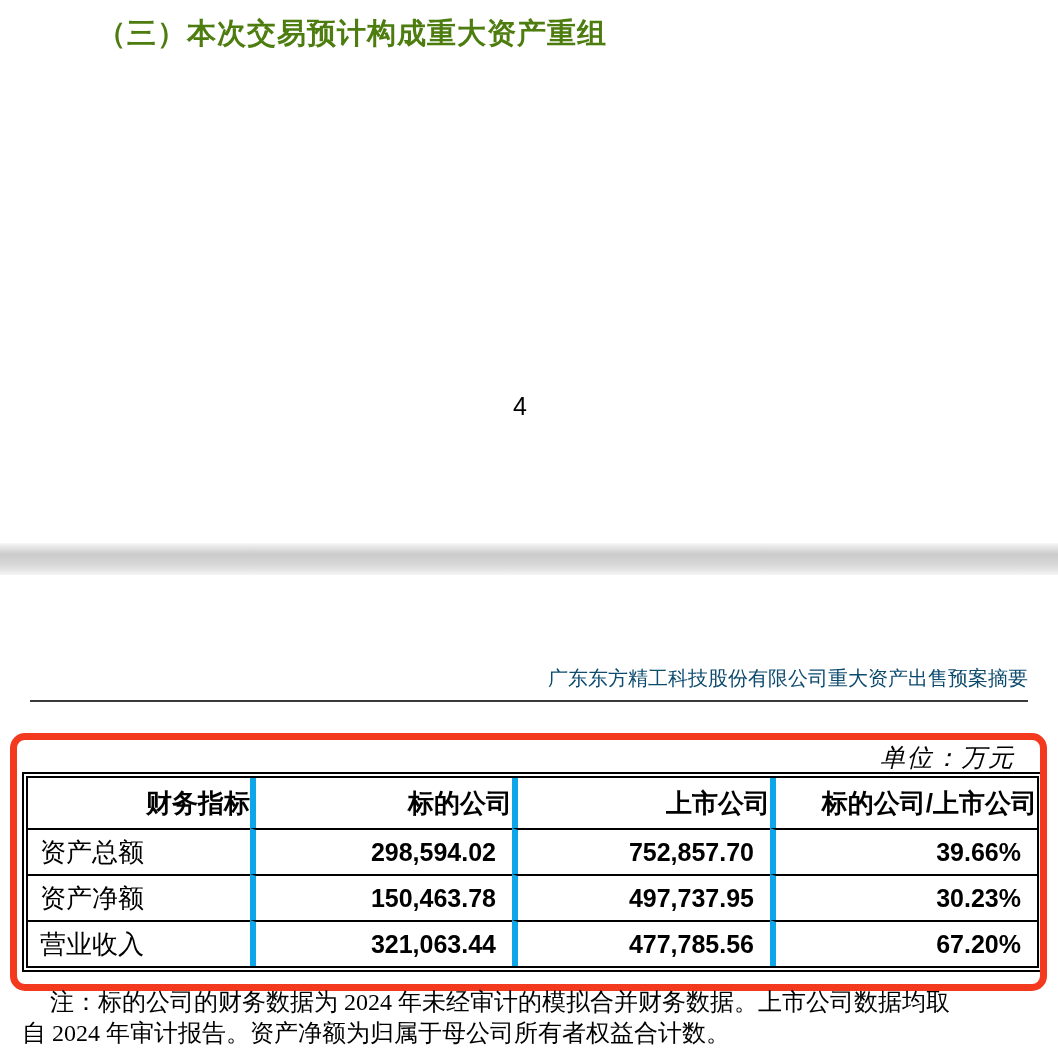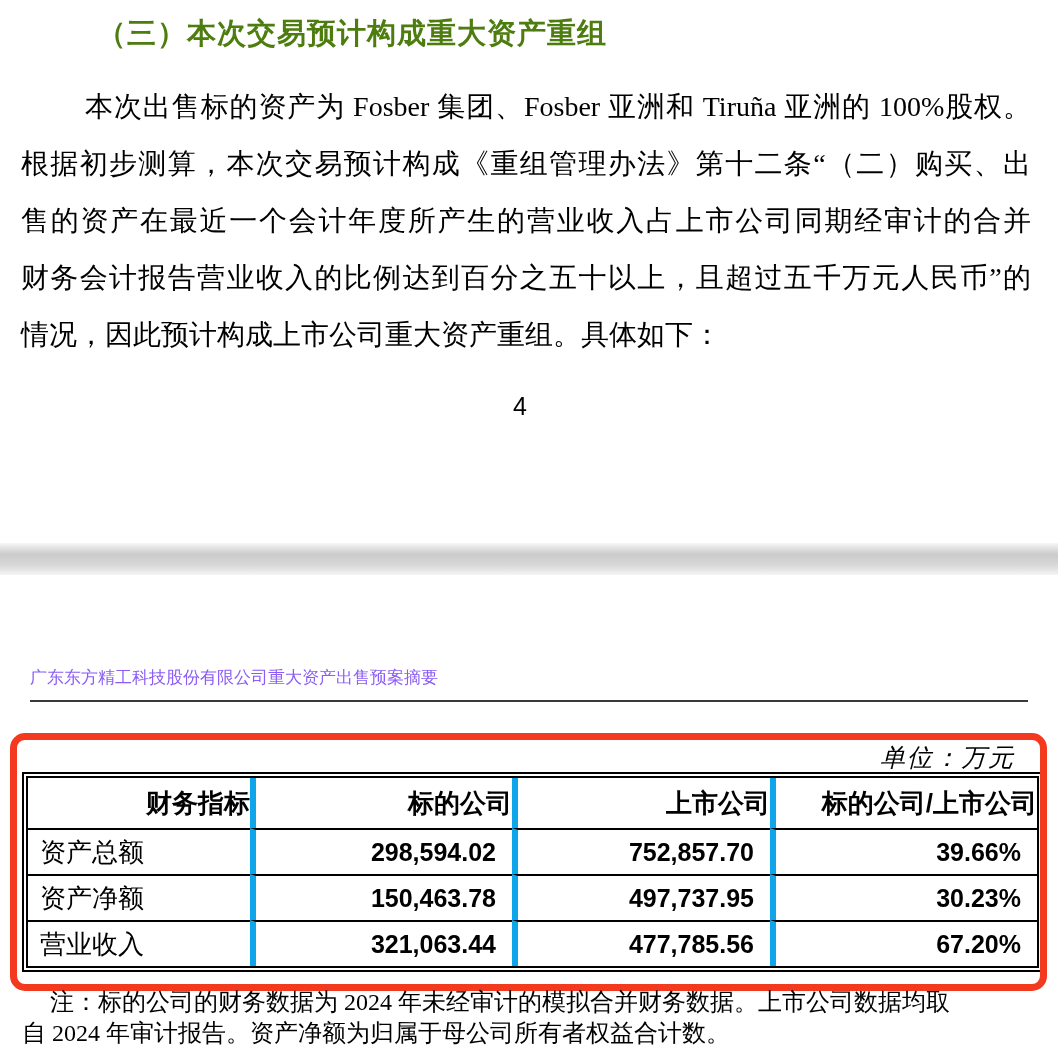--- a/index.html
+++ b/index.html
@@ -30,21 +30,21 @@
   .page-separator {
     position: absolute; left: 0; top: 543px; width: 1058px; height: 32px;
     background: linear-gradient(to bottom, #f7f7f7 0%, #e3e3e3 15%, #cbcbcb 35%, #d6d6d6 65%, #e6e6e6 85%, #f5f5f5 100%);
   }
 
   
   .page2 { position: absolute; left: 0; top: 575px; width: 1058px; height: 479px; background: #fff; }
   .running-header {
     position: absolute; left: 30px; right: 30px; top: 88px; height: 39px;
     border-bottom: 2px solid #3a3a3a;
-    text-align: left; font-size: 17px; line-height: 30px; color: #8b5cf6;
+    text-align: right; font-size: 20px; line-height: 30px; color: #0c4a6e;
   }
   .annotation-box {
     position: absolute; left: 10px; top: 158px; width: 1037px; height: 258px;
     border: 7px solid #f43a1e; border-radius: 15px; pointer-events: none;
   }
   .unit-label {
     position: absolute; right: 43px; top: 166px;
     font-size: 25px; color: #000; letter-spacing: 2px; font-style: italic;
   }
   table.fin-table {
@@ -72,27 +72,20 @@
   .foot-note { position: absolute; left: 22px; top: 412px; width: 1012px; }
   .note-line { font-size: 24px; line-height: 31px; color: #000; text-align: justify; white-space: nowrap; }
   .note-line.first { text-indent: 28px; }
 </style>
 </head>
 <body>
 
 <div class="page1">
   <div class="doc-heading">（三）本次交易预计构成重大资产重组</div>
 
-  <div class="body-para">
-    <div class="body-line first">本次出售标的资产为 Fosber 集团、Fosber 亚洲和 Tiruña 亚洲的 100%股权。</div>
-    <div class="body-line">根据初步测算，本次交易预计构成《重组管理办法》第十二条“（二）购买、出</div>
-    <div class="body-line">售的资产在最近一个会计年度所产生的营业收入占上市公司同期经审计的合并</div>
-    <div class="body-line">财务会计报告营业收入的比例达到百分之五十以上，且超过五千万元人民币”的</div>
-    <div class="body-line last">情况，因此预计构成上市公司重大资产重组。具体如下：</div>
-  </div>
 
   <div class="page-number">4</div>
 </div>
 
 <div class="page-separator"></div>
 
 <div class="page2">
   <div class="running-header">广东东方精工科技股份有限公司重大资产出售预案摘要</div>
 
   <div class="unit-label">单位：万元</div>

